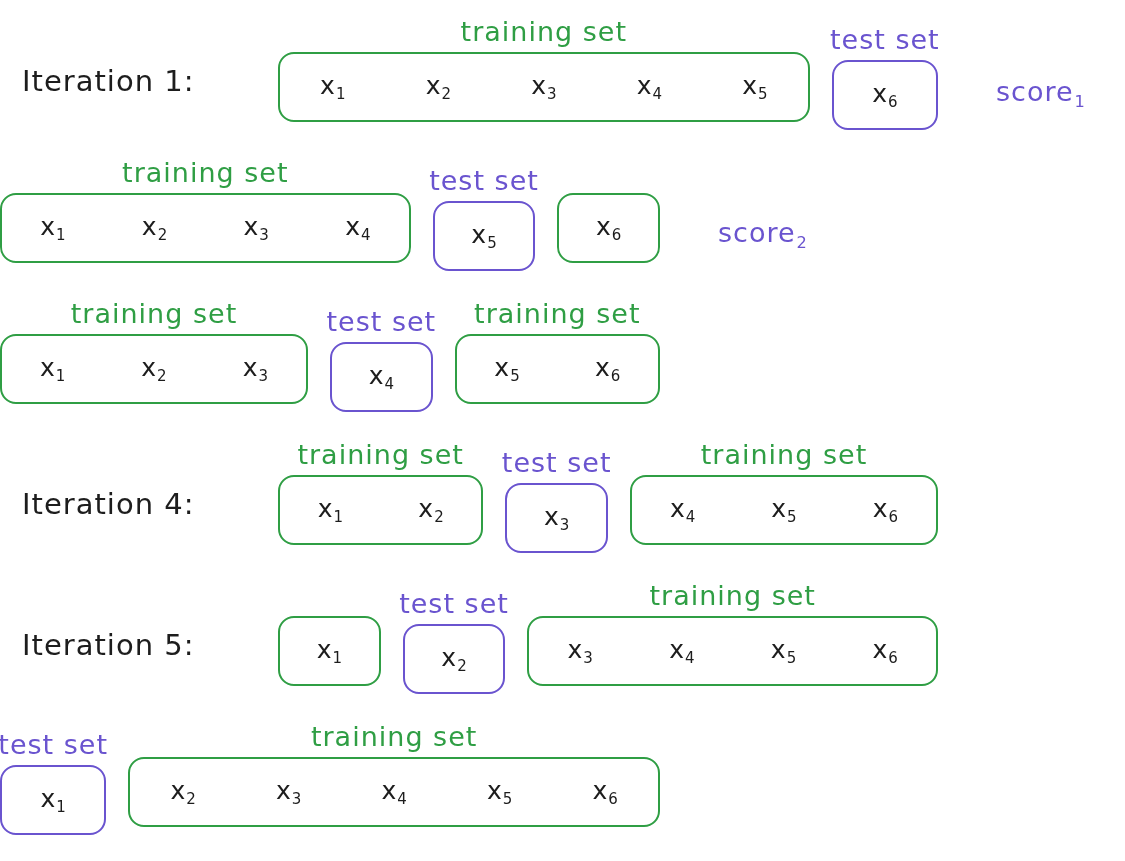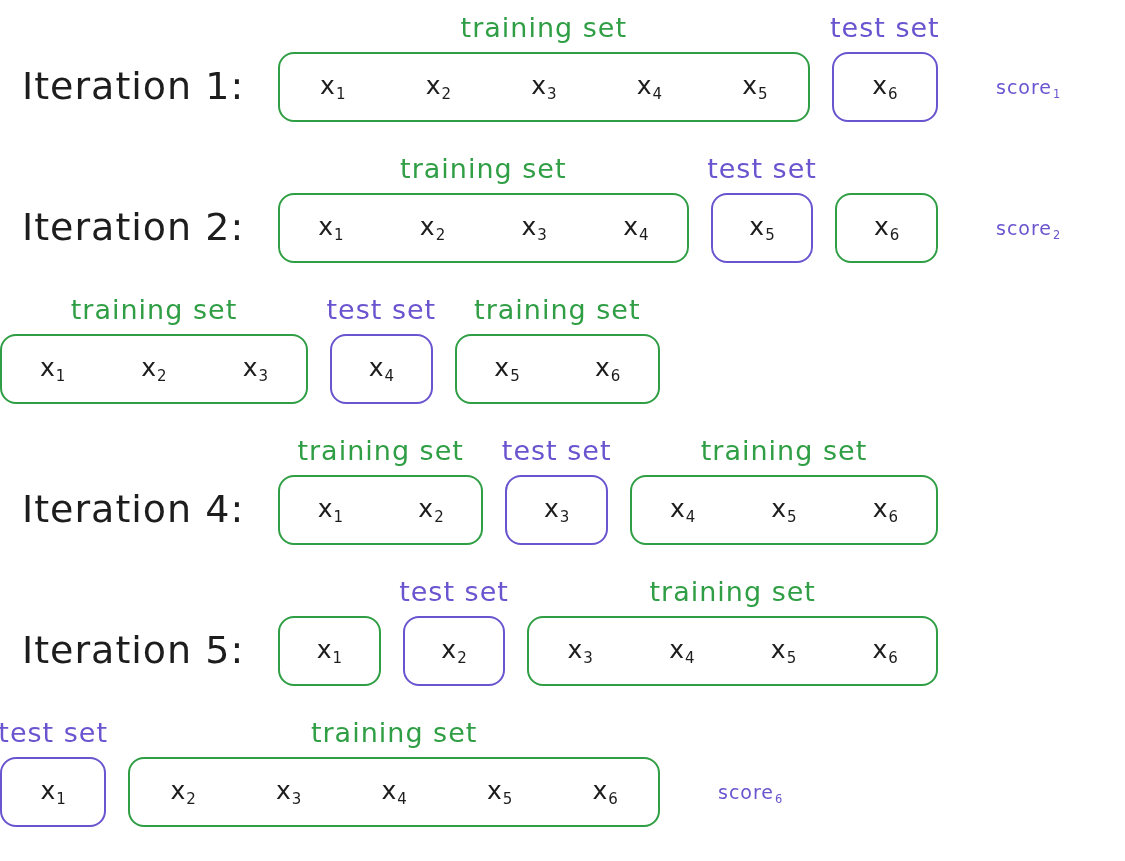--- a/index.html
+++ b/index.html
@@ -14,42 +14,42 @@
   body{
     width:1125px;height:861px;background:var(--bg);
     font-family:"DejaVu Sans", sans-serif;
     color:var(--ink);
     overflow:hidden;
   }
   .diagram{padding-top:12px;}
   .row{display:flex;height:141px;align-items:flex-start;}
   .iter-label{
     width:278px;padding:52px 0 0 22px;
-    font-size:38px;letter-spacing:1px;white-space:nowrap;
+    font-size:29px;letter-spacing:1px;white-space:nowrap;
   }
   .groups{width:660px;display:flex;gap:22px;}
   .group{display:flex;flex-direction:column;min-width:0;}
   .set-label{
-    height:40px;display:flex;justify-content:center;align-items:flex-start;
+    height:40px;display:flex;justify-content:center;align-items:center;
     font-size:27px;letter-spacing:1px;line-height:1.15;
   }
   .set-label span{white-space:nowrap;}
   .g-train .set-label{color:var(--train-color);}
-  .g-test  .set-label{color:var(--test-color);}
+  .g-test  .set-label{color:var(--test-color);margin-top:8px;}
   .box{
     height:70px;border-radius:16px;background:var(--bg);
     display:flex;align-items:center;
   }
   .g-train .box{border:2.5px solid var(--train-color);}
   .g-test  .box{border:2.5px solid var(--test-color);}
   .cell{flex:1;text-align:center;font-size:25px;color:var(--ink);white-space:nowrap;}
   .sub{font-size:0.6em;vertical-align:-0.35em;margin-left:1px;}
   .score{
     flex:1;padding:64px 0 0 58px;
-    font-size:19px;letter-spacing:1px;color:var(--score-color);white-space:nowrap;
+    font-size:27px;letter-spacing:1px;color:var(--score-color);white-space:nowrap;
   }
 </style>
 </head>
 <body>
 
 <div class="diagram">
     <div class="row">
       <div class="iter-label">Iteration 1:</div>
       <div class="groups">
         <div class="group g-train" style="flex: 5 1 0px;">
@@ -69,21 +69,20 @@
             <span>test set</span>
           </div>
           <div class="box">
             <div class="cell"><span class="base">x</span><span class="sub">6</span></div>
           </div>
         </div>
       </div>
       <div class="score"><span>score</span><span class="sub">1</span></div>
     </div>
     <div class="row">
-      <div class="iter-label">Iteration 2:</div>
       <div class="groups">
         <div class="group g-train" style="flex: 4 1 0px;">
           <div class="set-label">
             <span>training set</span>
           </div>
           <div class="box">
             <div class="cell"><span class="base">x</span><span class="sub">1</span></div>
             <div class="cell"><span class="base">x</span><span class="sub">2</span></div>
             <div class="cell"><span class="base">x</span><span class="sub">3</span></div>
             <div class="cell"><span class="base">x</span><span class="sub">4</span></div>
@@ -219,15 +218,14 @@
           </div>
           <div class="box">
             <div class="cell"><span class="base">x</span><span class="sub">2</span></div>
             <div class="cell"><span class="base">x</span><span class="sub">3</span></div>
             <div class="cell"><span class="base">x</span><span class="sub">4</span></div>
             <div class="cell"><span class="base">x</span><span class="sub">5</span></div>
             <div class="cell"><span class="base">x</span><span class="sub">6</span></div>
           </div>
         </div>
       </div>
-      <div class="score"><span>score</span><span class="sub">6</span></div>
     </div>
   </div>
 
 </body></html>

